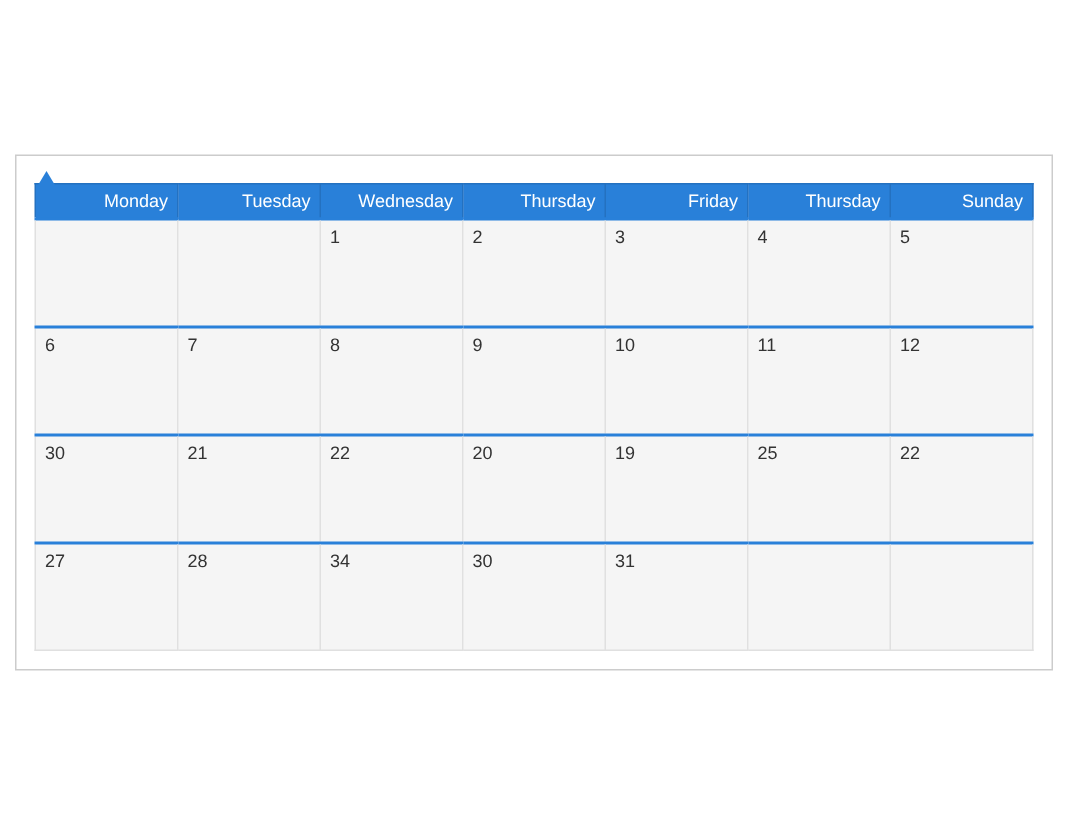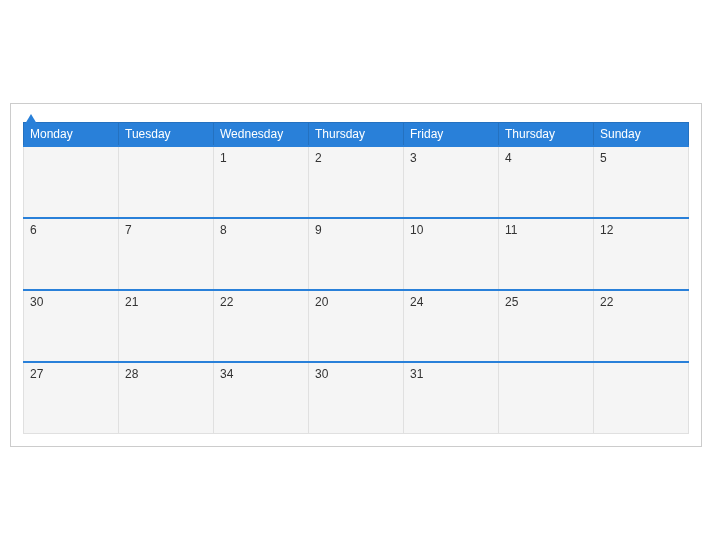--- a/index.html
+++ b/index.html
@@ -74,21 +74,21 @@
     .calendar-grid {
       width: 100%;
       border-collapse: collapse;
     }
     .calendar-grid th {
       background: #2980d9;
       color: #fff;
       font-size: 12px;
       font-weight: normal;
       padding: 4px 6px;
-      text-align: left;
+      text-align: right;
       border: 1px solid #2471c0;
     }
     .calendar-grid td {
       border-top: 2px solid #2980d9;
       border-left: 1px solid #e0e0e0;
       border-right: 1px solid #e0e0e0;
       border-bottom: none;
       background: #f5f5f5;
       vertical-align: top;
       height: 72px;
@@ -153,21 +153,21 @@
           <td><span class="day-number">9</span></td>
           <td><span class="day-number">10</span></td>
           <td><span class="day-number">11</span></td>
           <td><span class="day-number">12</span></td>
         </tr>
         <tr>
           <td><span class="day-number">30</span></td>
           <td><span class="day-number">21</span></td>
           <td><span class="day-number">22</span></td>
           <td><span class="day-number">20</span></td>
-          <td><span class="day-number">24</span></td>
+          <td><span class="day-number">19</span></td>
           <td><span class="day-number">25</span></td>
           <td><span class="day-number">22</span></td>
         </tr>
         <tr class="last-row">
           <td><span class="day-number">27</span></td>
           <td><span class="day-number">28</span></td>
           <td><span class="day-number">34</span></td>
           <td><span class="day-number">30</span></td>
           <td><span class="day-number">31</span></td>
           <td class="empty"></td>

